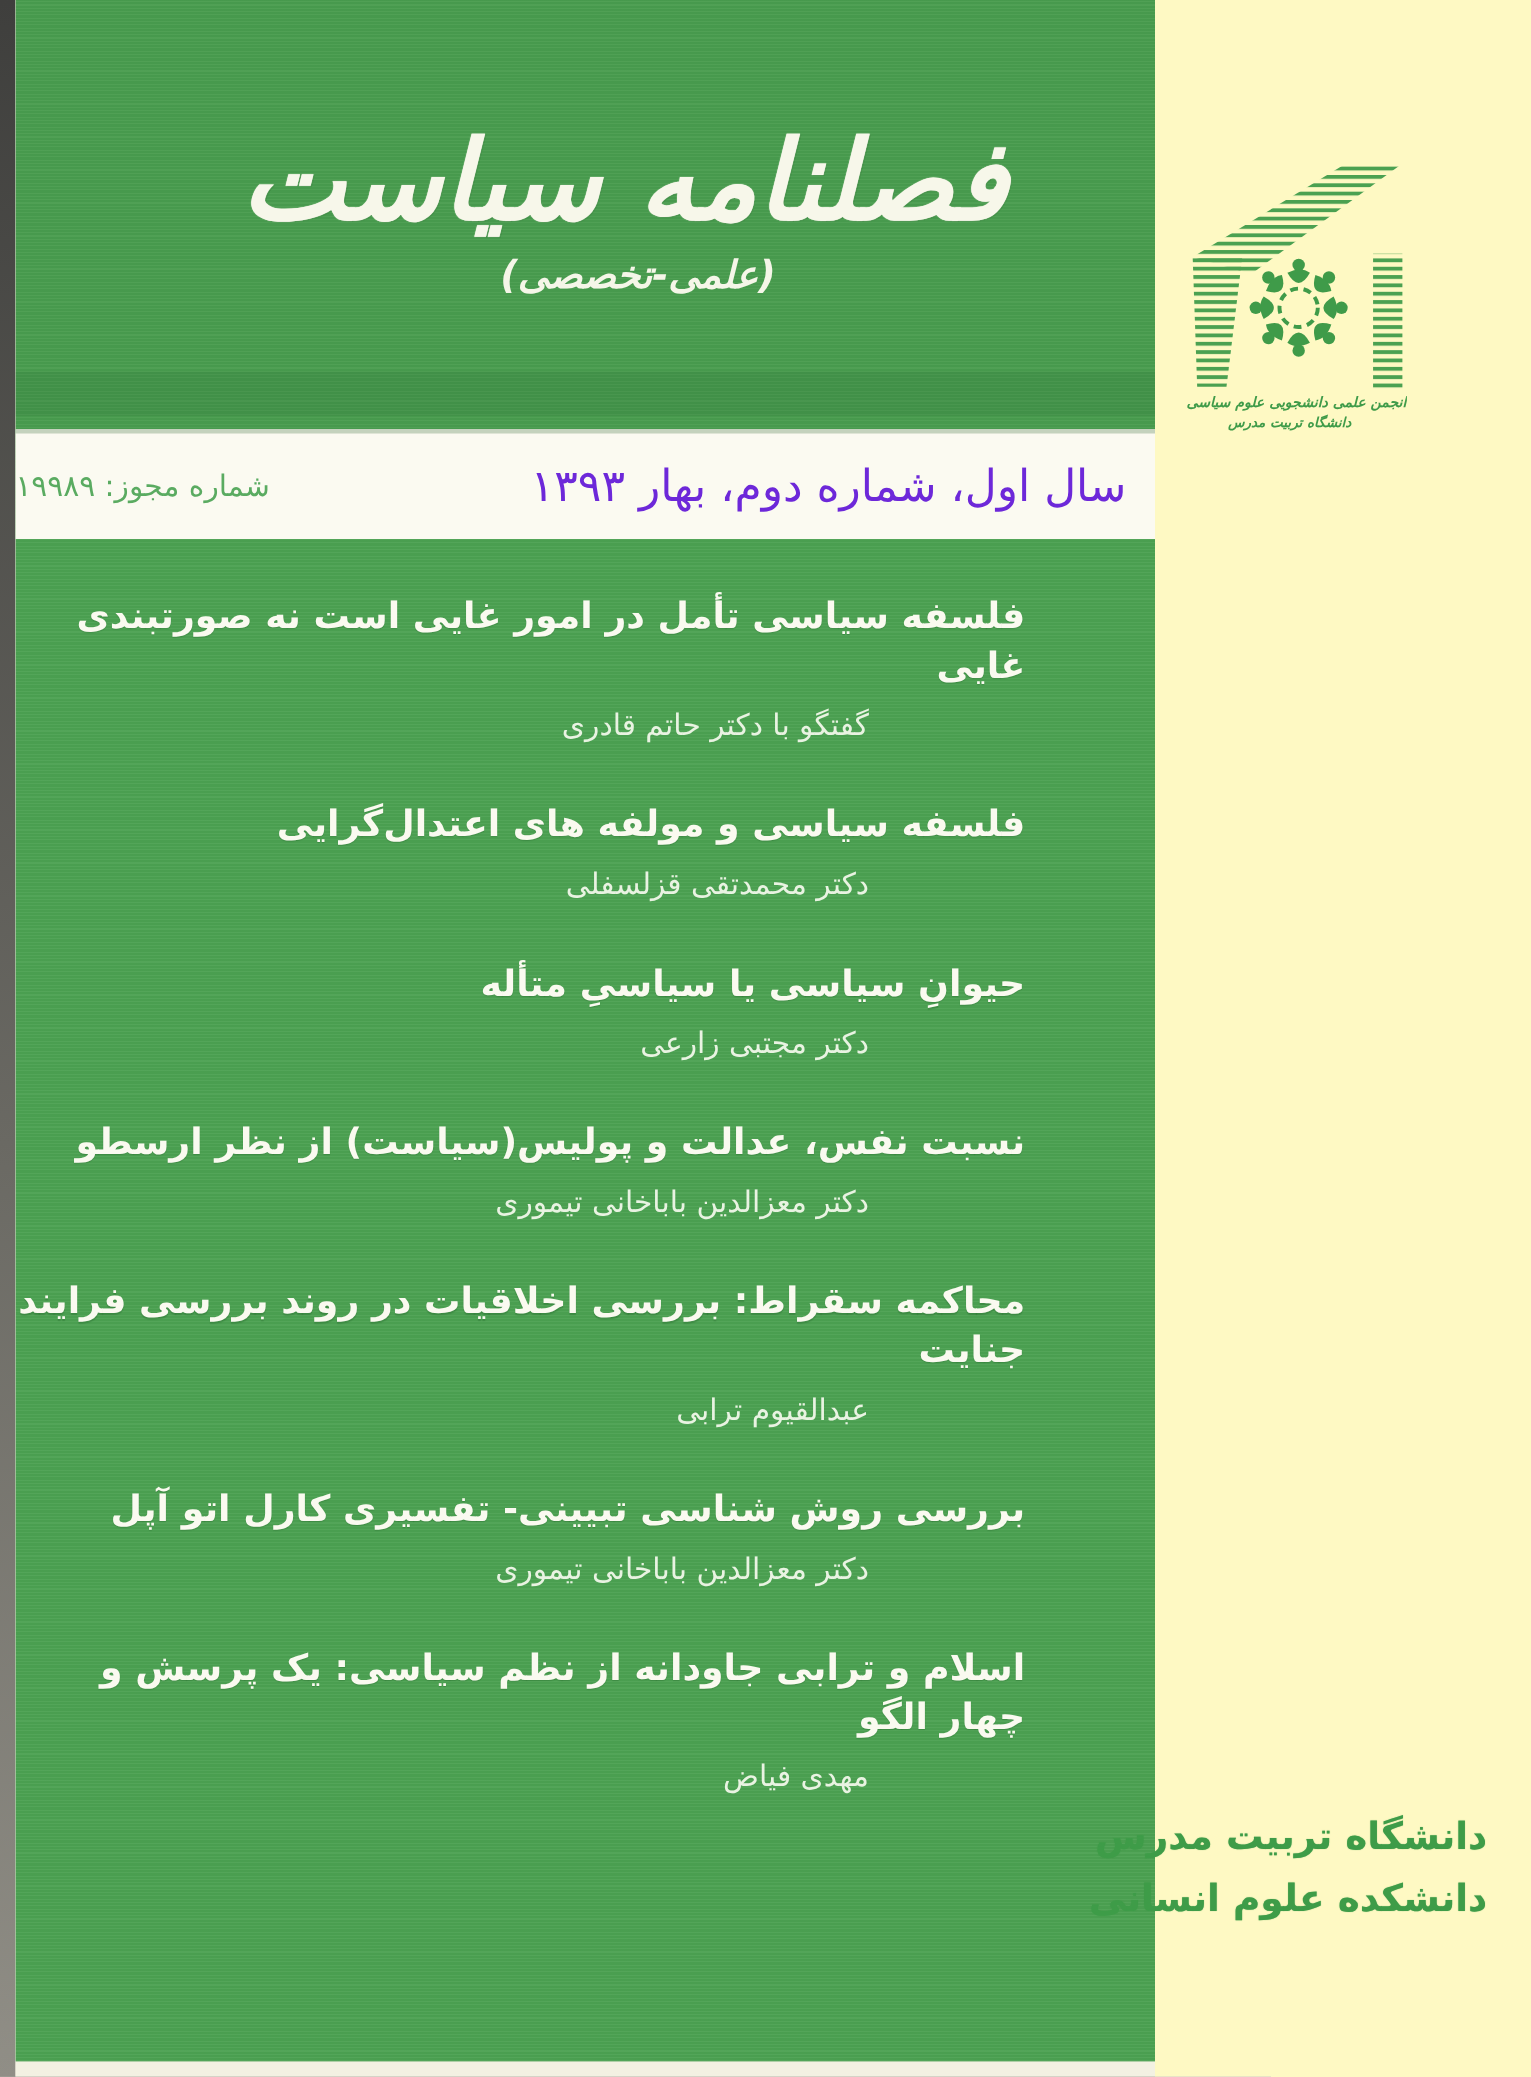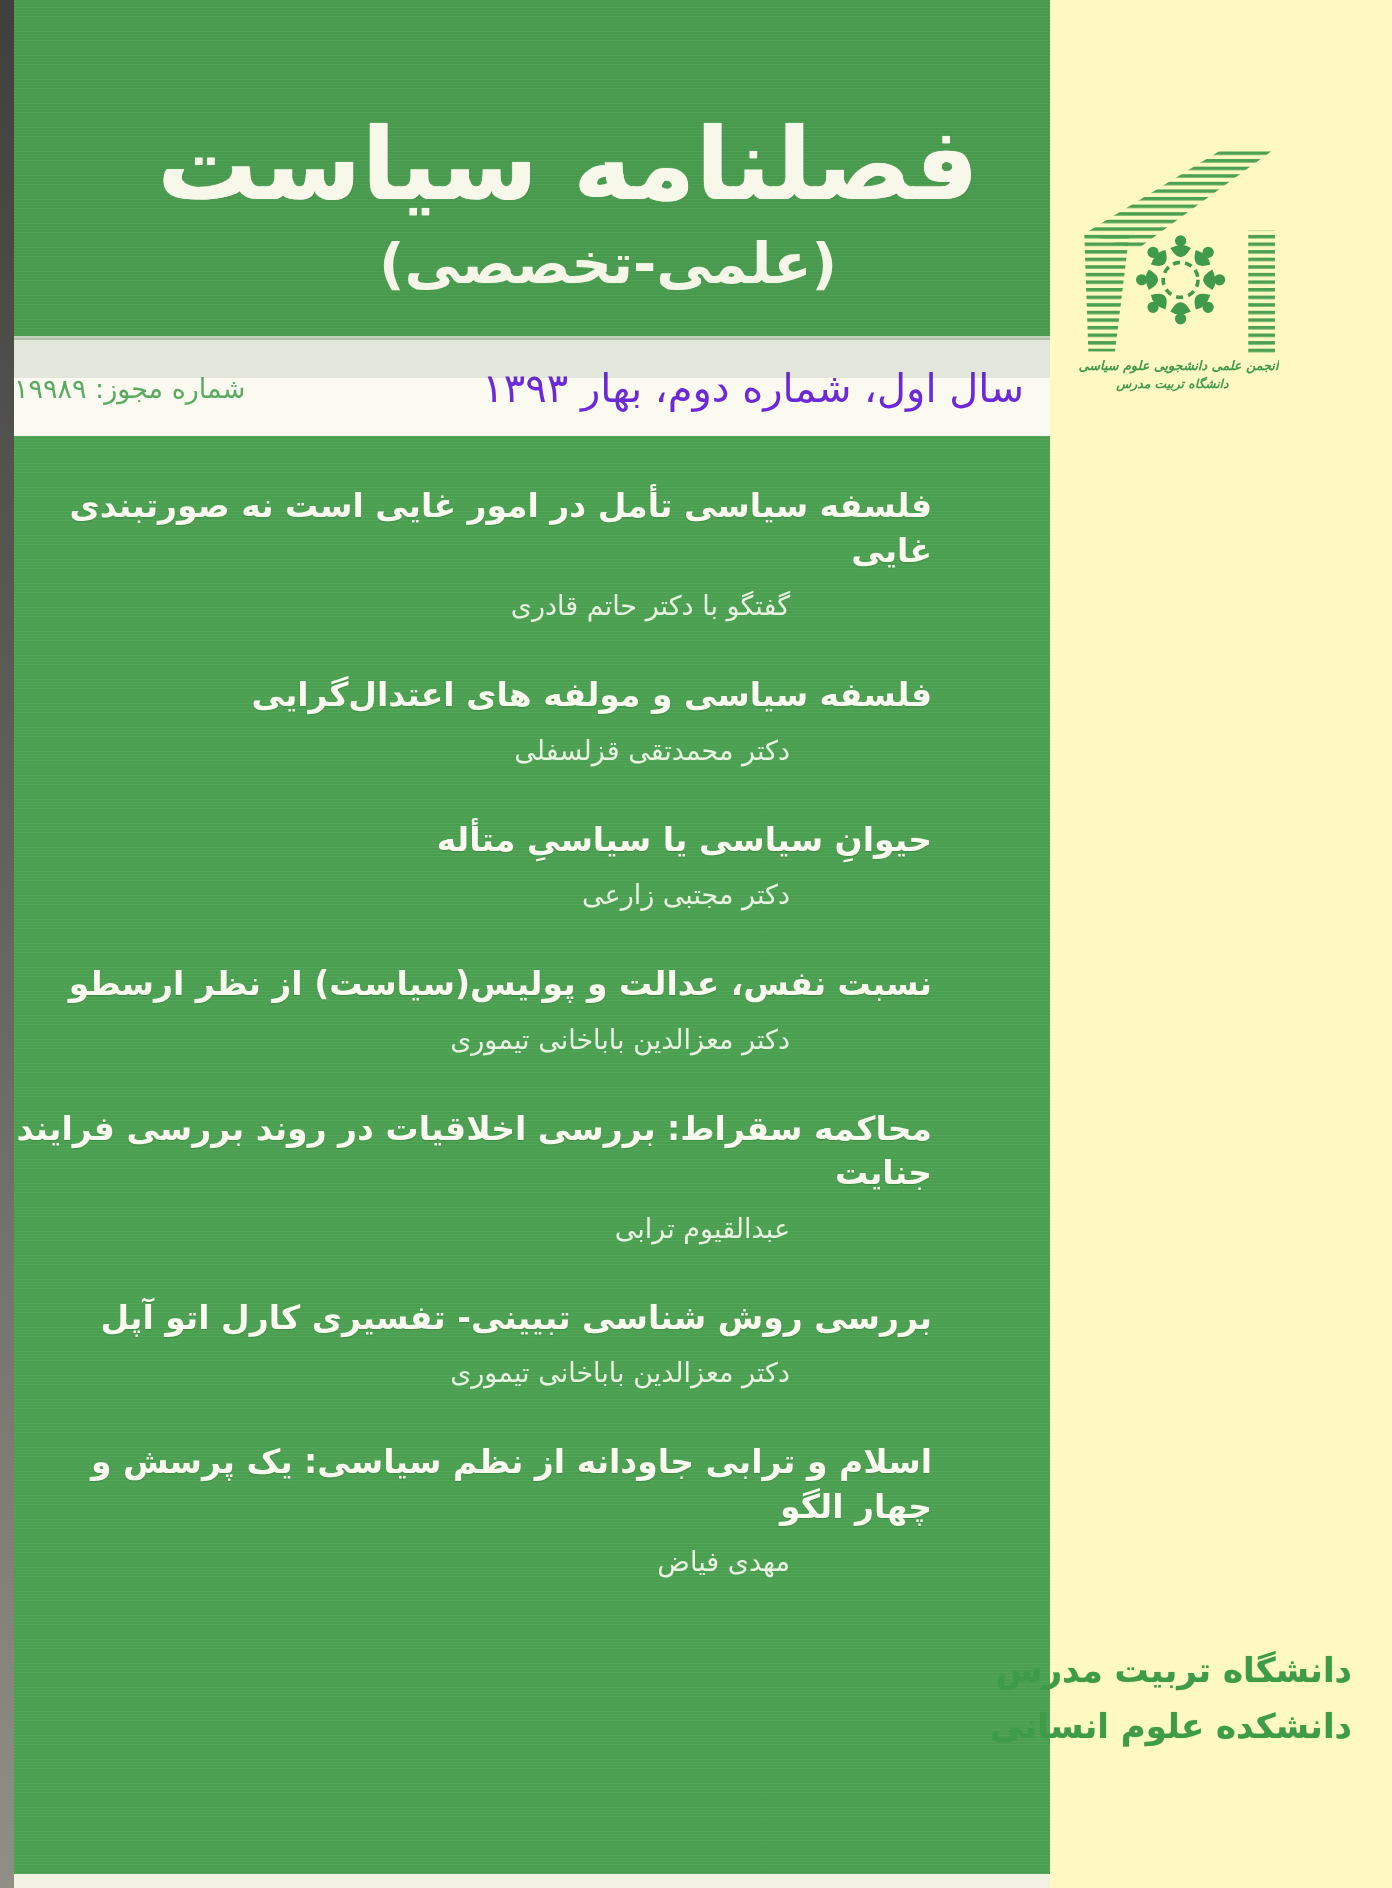--- a/index.html
+++ b/index.html
@@ -13,27 +13,27 @@
   
   .cover{position:absolute;left:14px;top:0;right:0;bottom:0;background:#f3f1e2;overflow:hidden;}
 
   
   .green-panel{position:absolute;left:0;top:0;width:1036px;height:1874px;
     background:
       repeating-linear-gradient(0deg, rgba(255,255,255,0.045) 0 1px, rgba(0,0,0,0.015) 1px 3px),
       #4ba151;}
 
   
-  .masthead{position:relative;height:336px;background:rgba(0,30,0,0.035);}
+  .masthead{position:relative;height:390px;background:rgba(0,30,0,0.035);font-style:italic;}
   .masthead .shade{position:absolute;left:0;right:0;top:338px;height:40px;background:rgba(15,70,25,0.10);}
   .mast-title{position:relative;left:36px;padding-top:112px;text-align:center;
     font-size:100px;font-weight:bold;color:#f7f7ea;line-height:1.05;
     text-shadow:0 0 1px #f7f7ea, 1px 1px 0 rgba(0,60,10,0.15);}
-  .mast-subtitle{position:relative;left:76px;text-align:center;margin-top:14px;
-    font-size:56px;font-weight:bold;color:#f5f6e8;}
+  .mast-subtitle{position:relative;left:48px;text-align:center;margin-top:14px;
+    font-size:35px;font-weight:bold;color:#f5f6e8;}
 
   
   .issue-band{height:100px;background:#fbfaf1;display:flex;align-items:center;
     justify-content:space-between;padding:0 26px 0 0;box-sizing:border-box;
     border-top:4px solid rgba(30,90,35,0.25);}
   .issue-info{font-size:40px;font-weight:normal;color:#6d28d9;letter-spacing:-1px;}
   .license{font-size:27px;color:#5aab61;}
 
   
   .toc{padding:48px 118px 0 0;display:flex;flex-direction:column;gap:52px;}

